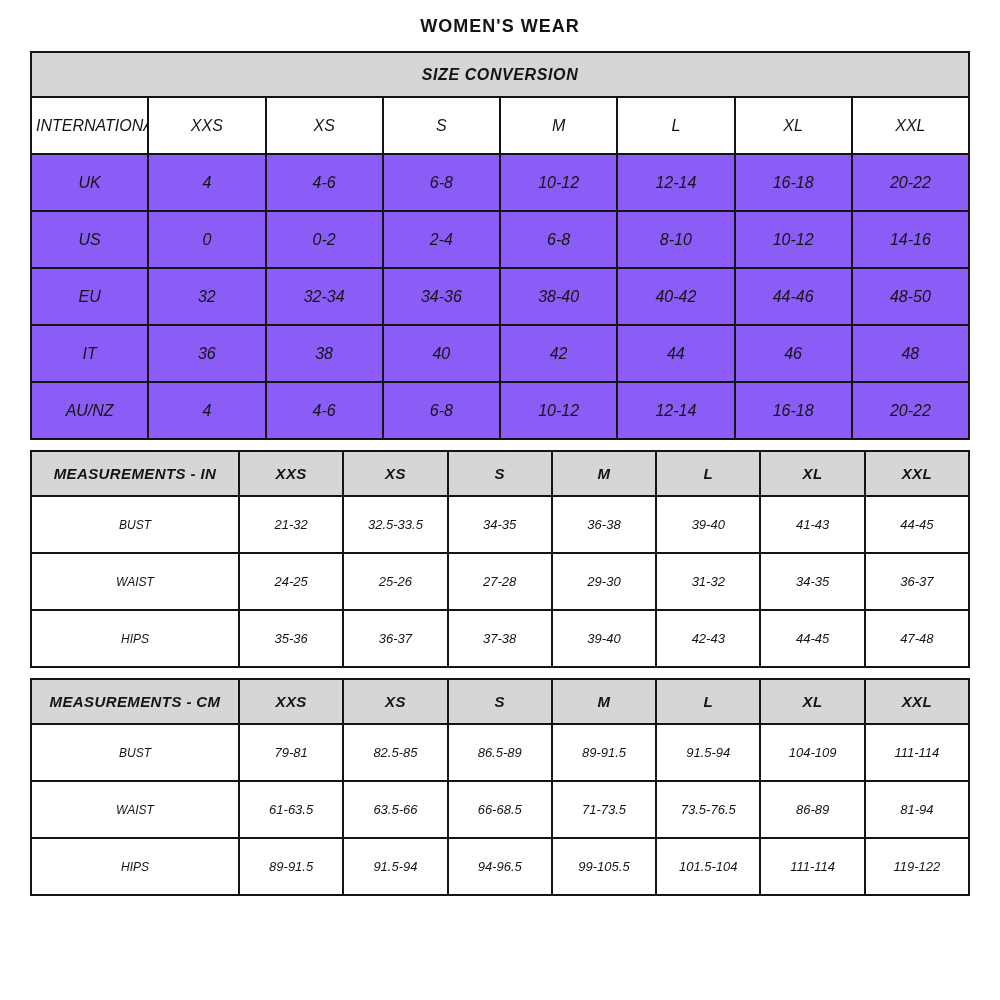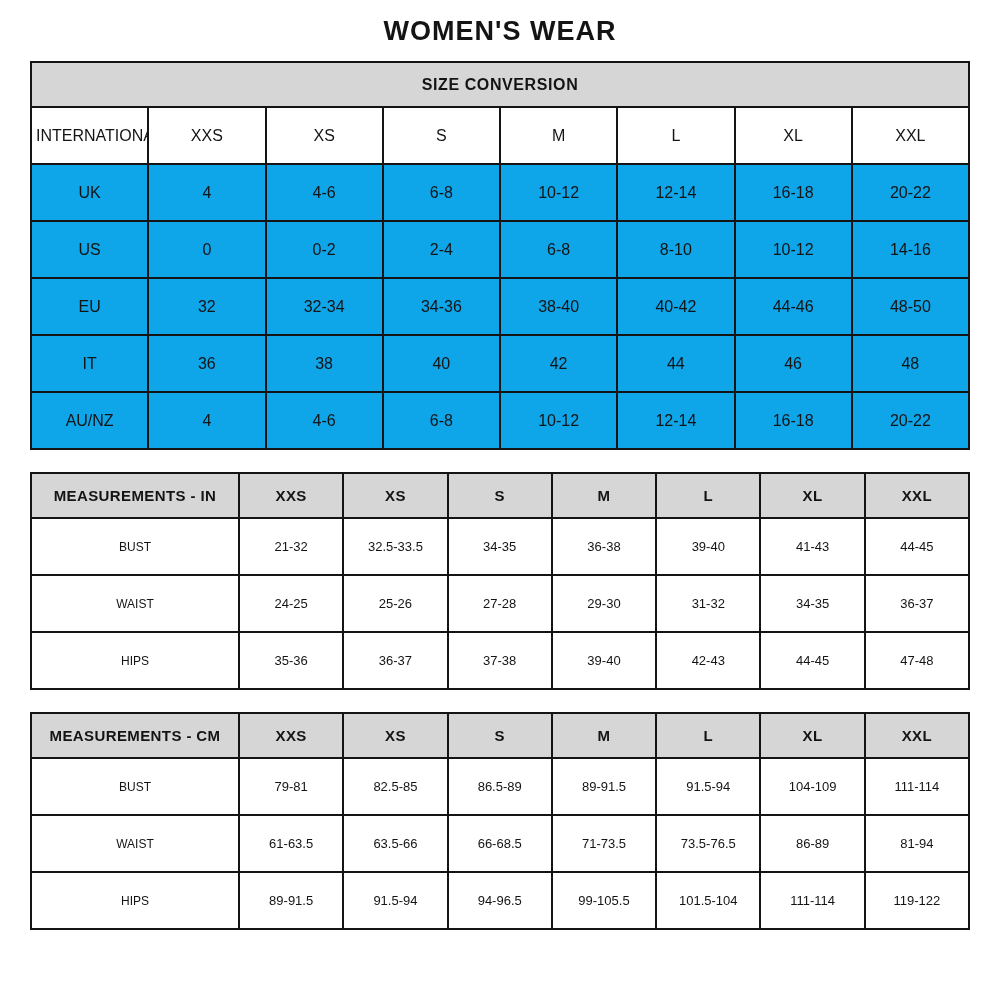--- a/index.html
+++ b/index.html
@@ -11,30 +11,31 @@
     font-family: "Liberation Sans", sans-serif;
   }
   .page {
     width: 1000px;
     height: 1000px;
     padding: 10px 30px 8px 30px;
     background: #ffffff;
   }
   .page-title {
     text-align: center;
-    font-size: 27px;
+    font-size: 18px;
     font-weight: bold;
     letter-spacing: 1px;
     margin: 6px 0 14px 0;
   }
   table {
     width: 100%;
     border-collapse: collapse;
     table-layout: fixed;
-    margin: 0 0 22px 0;
+    margin: 0 0 10px 0;
+    font-style: italic;
   }
   th, td {
     border: 2px solid #141414;
     text-align: center;
     vertical-align: middle;
     padding: 0 4px;
     overflow: hidden;
   }
   
   .t-conv .label-col { width: 168px; }
@@ -42,21 +43,21 @@
     height: 45px;
     background: #d6d6d6;
     font-size: 16px;
     font-weight: bold;
     letter-spacing: 0.6px;
   }
   .t-conv th, .t-conv td {
     height: 57px;
     font-size: 16px;
     font-weight: normal;
-    background: #0ea5e9;
+    background: #8b5cf6;
   }
   .t-conv thead tr.cols th { background: #ffffff; }
   
   .t-meas .label-col { width: 208px; }
   .t-meas thead th {
     height: 45px;
     background: #d6d6d6;
     font-weight: bold;
     font-size: 15px;
     letter-spacing: 0.4px;

